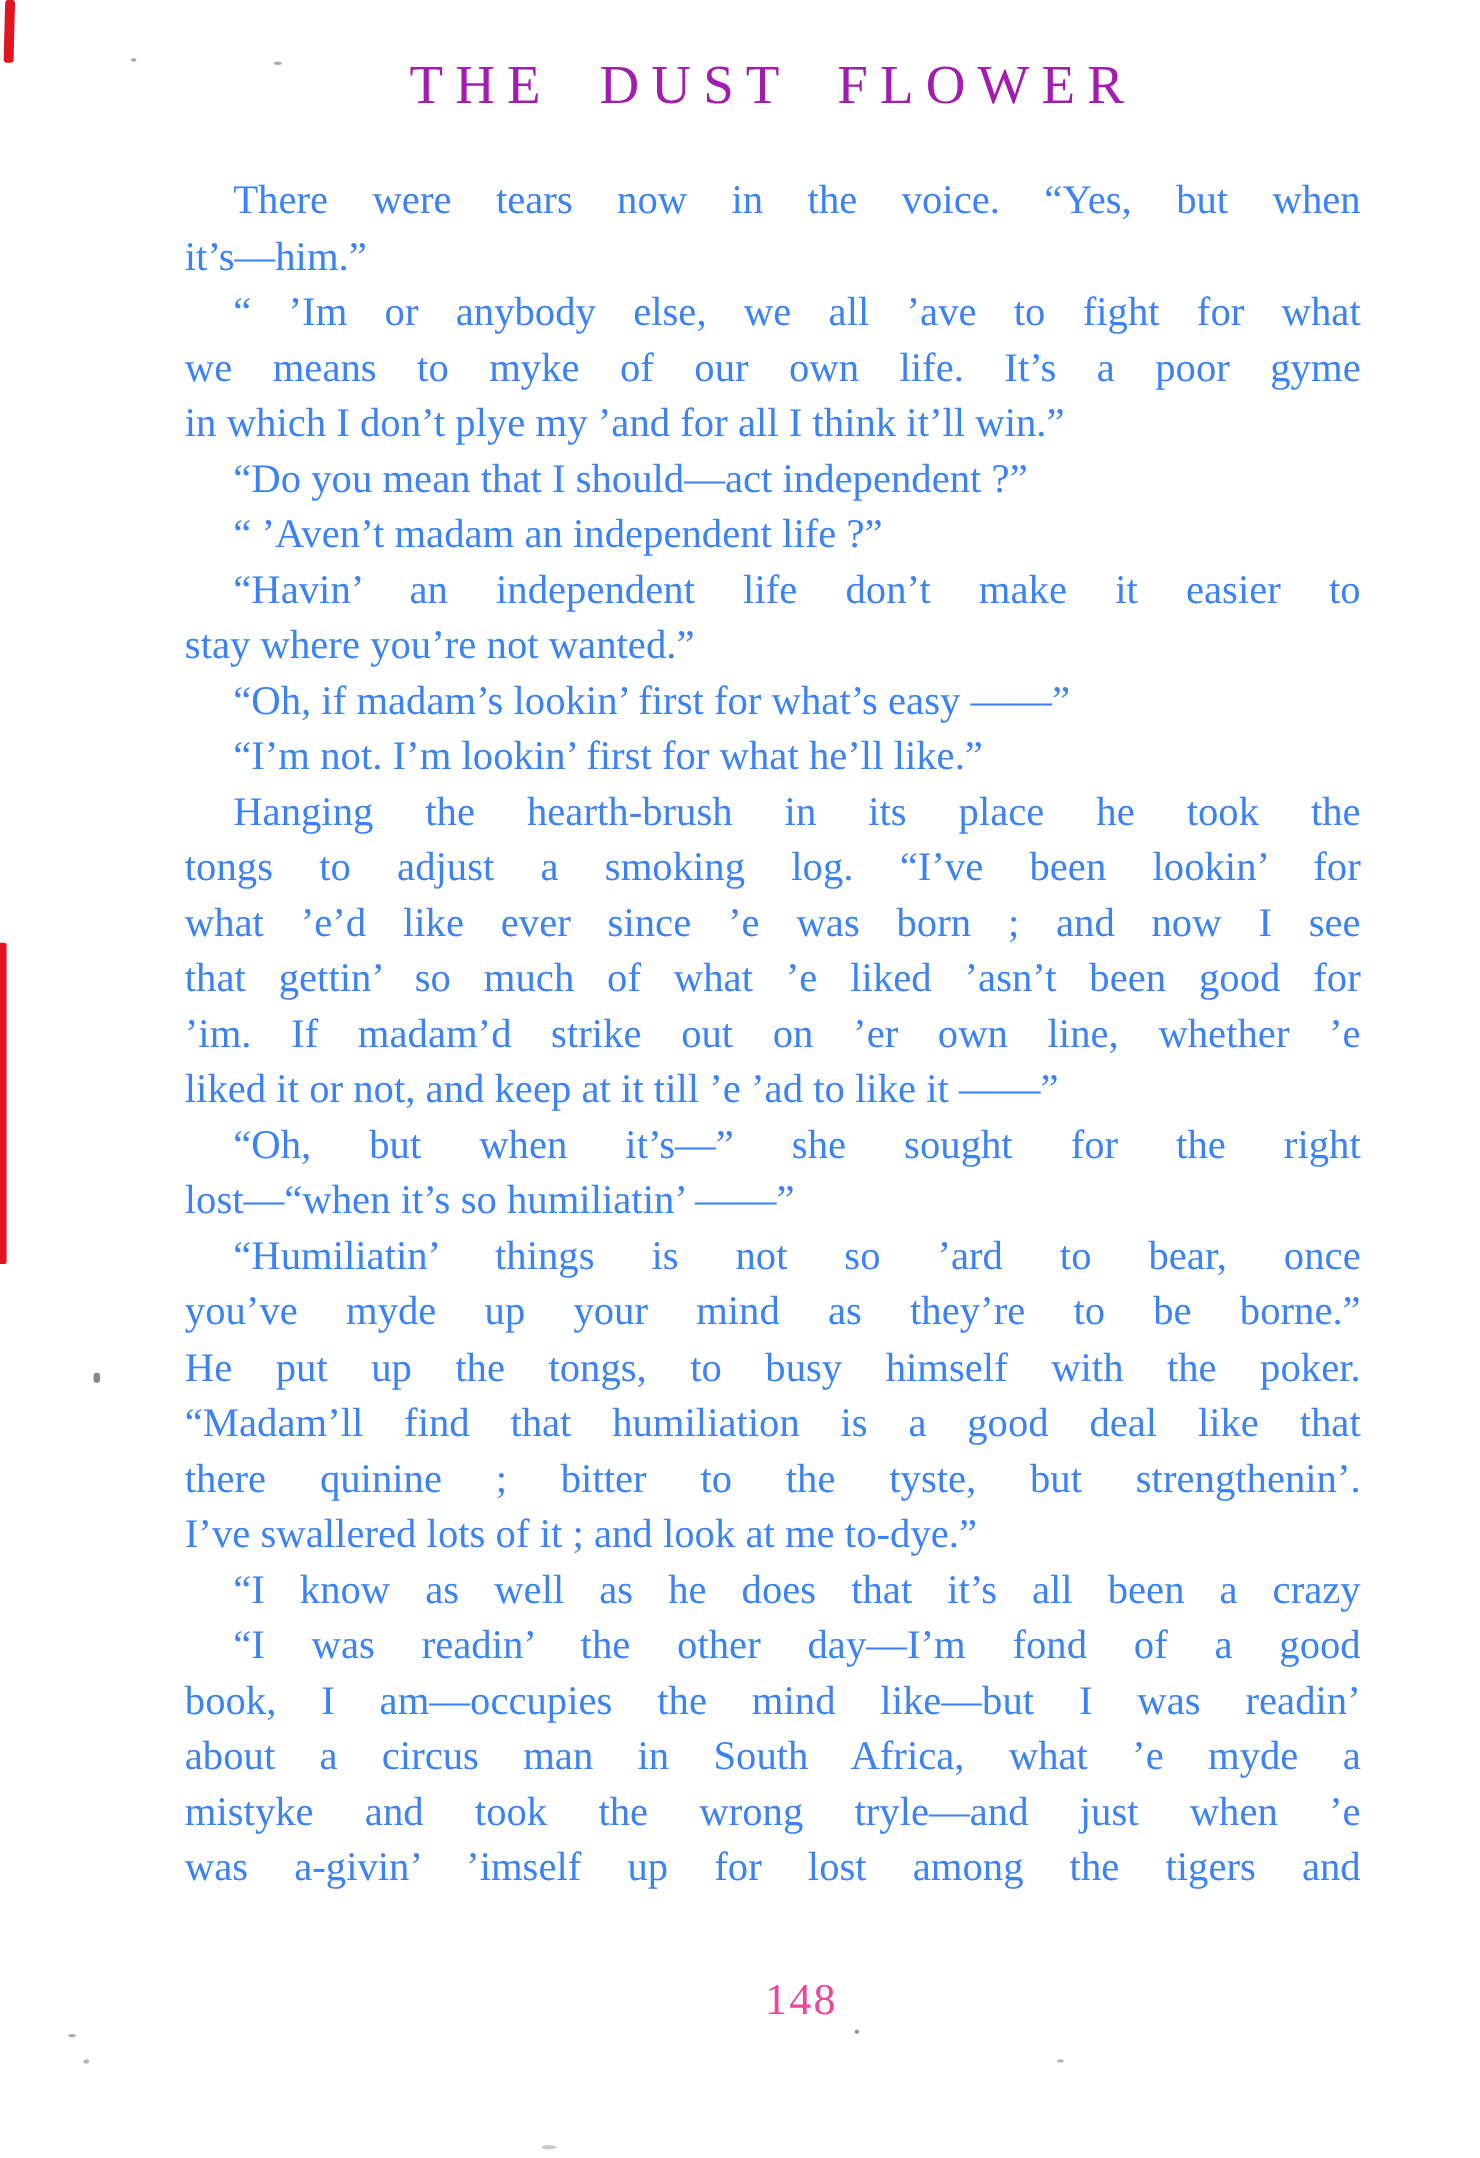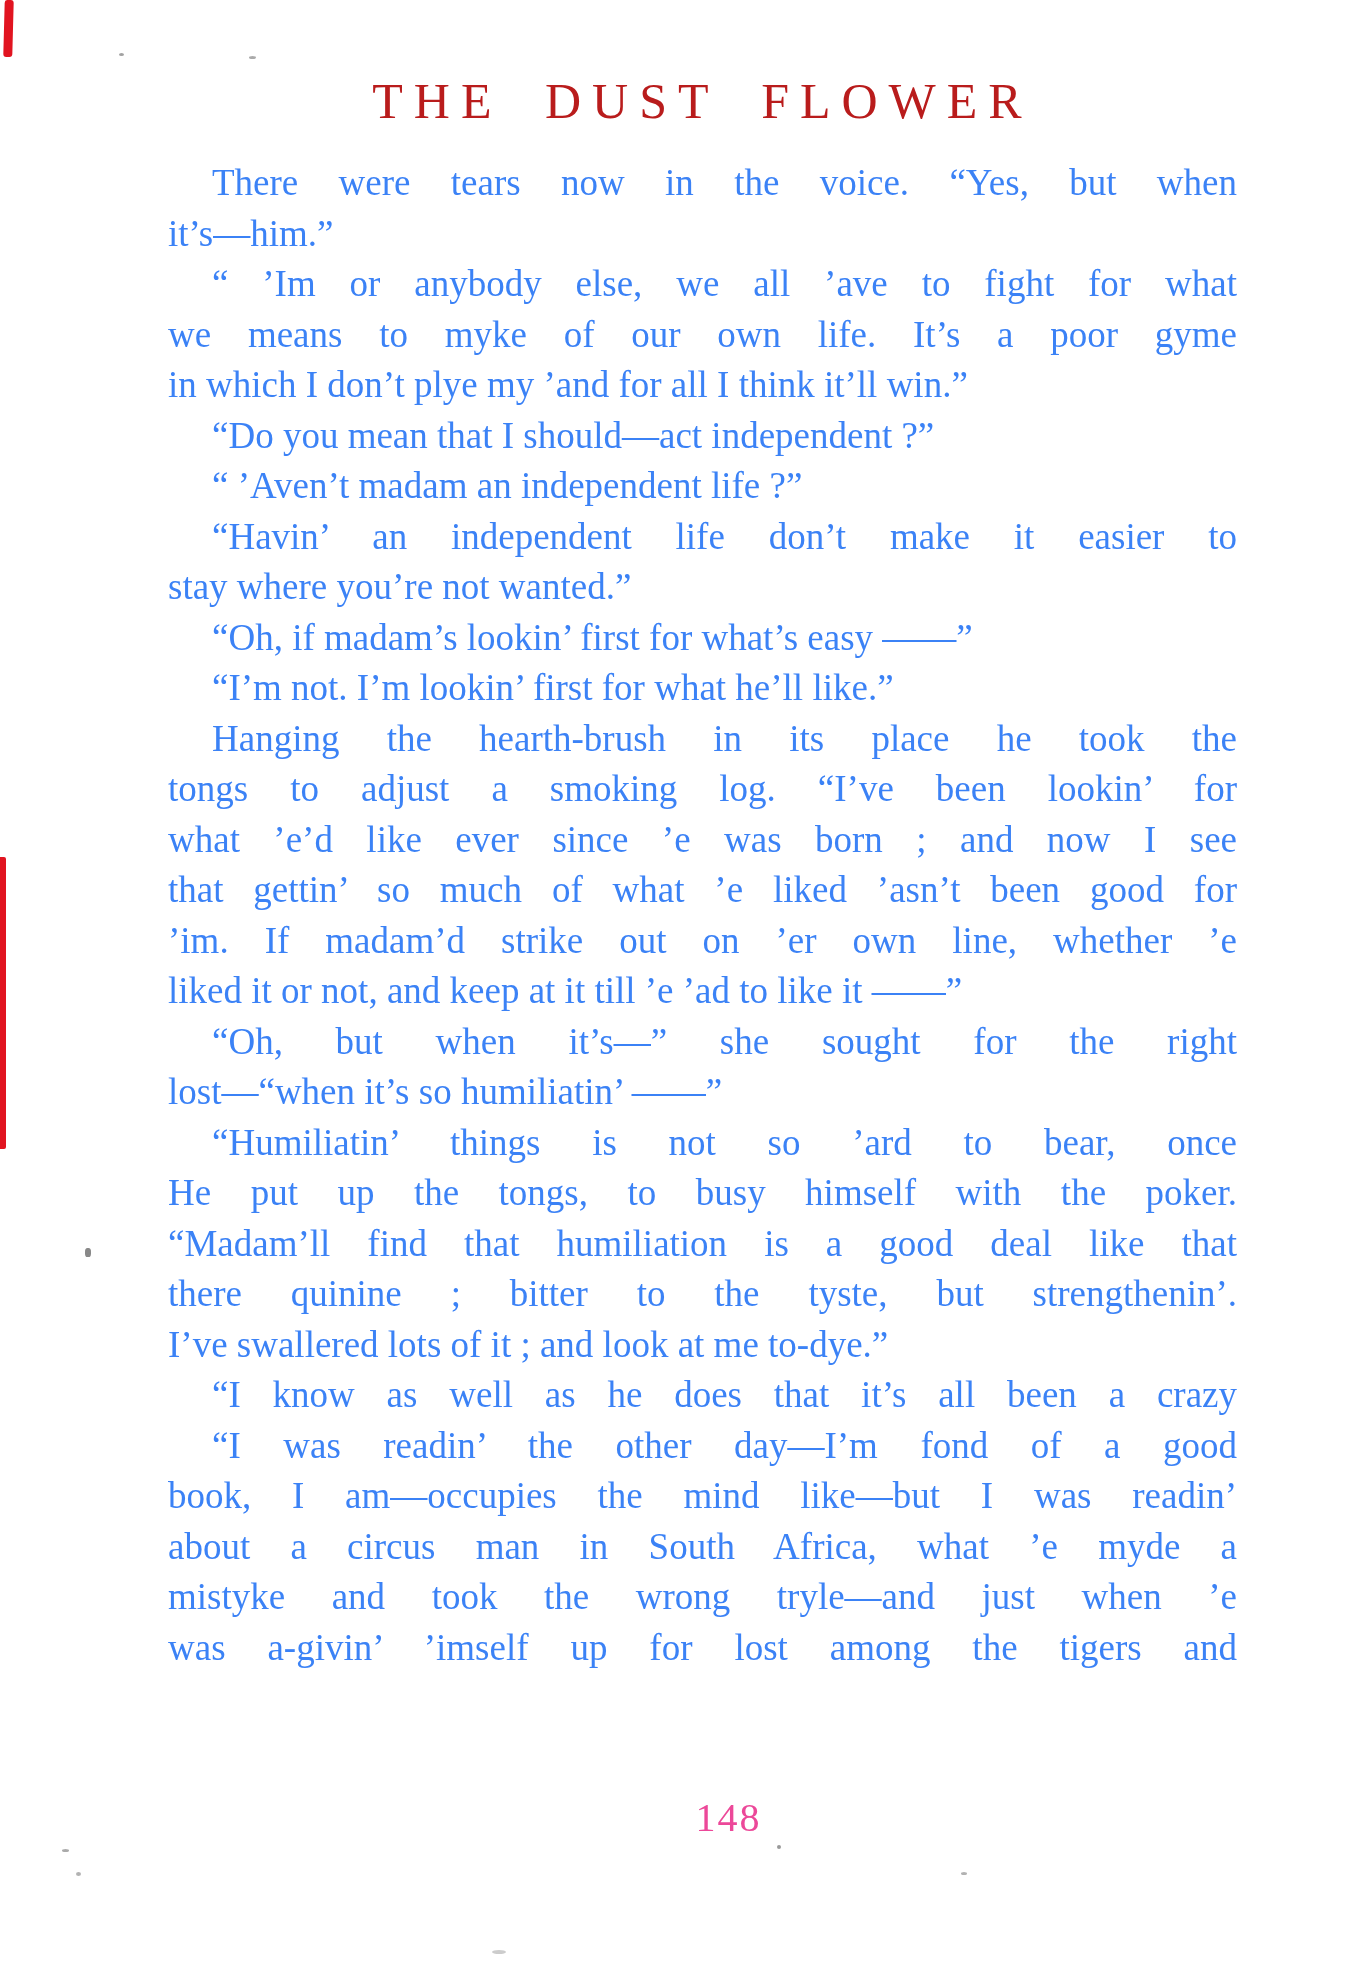--- a/index.html
+++ b/index.html
@@ -5,27 +5,27 @@
   html, body { margin:0; padding:0; }
   body {
     width:1345px; height:1962px;
     background:#ffffff;
     position:relative;
     overflow:hidden;
     font-family:"Liberation Serif","DejaVu Serif",serif;
     color:#101010;
   }
   .page-header {
-    position:absolute; top:72px; left:168px; width:1069px;
+    position:absolute; top:48px; left:168px; width:1069px;
     text-align:center;
     font-size:50px;
     letter-spacing:0.22em;
     word-spacing:0.38em;
     white-space:nowrap;
-    color:#b91c1c;
+    color:#a21caf;
   }
   .text-block {
     position:absolute; top:158px; left:168px; width:1069px;
     font-size:37px;
     line-height:50.5px;
     color:#3b82f6;
   }
   .line {
     height:50.5px;
     white-space:nowrap;
@@ -88,20 +88,21 @@
     <div class="line indent"><span>“I’m not.  I’m lookin’ first for what he’ll </span><span class="it">like.</span><span>”</span></div>
     <div class="line indent just"><span>Hanging the hearth-brush in its place he took the</span></div>
     <div class="line just"><span>tongs to adjust a smoking log.  “I’ve been lookin’ for</span></div>
     <div class="line just"><span>what ’e’d like ever since ’e was born ; and now I see</span></div>
     <div class="line just"><span>that gettin’ so much of what ’e liked ’asn’t been good for</span></div>
     <div class="line just"><span>’im.  If madam’d strike out on ’er own line, whether ’e</span></div>
     <div class="line"><span>liked it or not, and keep at it till ’e ’ad to like it ——”</span></div>
     <div class="line indent just"><span>“Oh, but when it’s—” she sought for the right</span></div>
     <div class="line"><span>lost—“when it’s so humiliatin’ ——”</span></div>
     <div class="line indent just"><span>“Humiliatin’ things is not so ’ard to bear, once</span></div>
+    <div class="line just"><span>you’ve myde up your mind as they’re to be borne.”</span></div>
     <div class="line just"><span>He put up the tongs, to busy himself with the poker.</span></div>
     <div class="line just"><span>“Madam’ll find that humiliation is a good deal like that</span></div>
     <div class="line just"><span>there quinine ; bitter to the tyste, but strengthenin’.</span></div>
     <div class="line"><span>I’ve swallered lots of it ; and look at me to-dye.”</span></div>
     <div class="line indent just"><span>“I know as well as he does that it’s all been a crazy</span></div>
     <div class="line indent just"><span>“I was readin’ the other day—I’m fond of a good</span></div>
     <div class="line just"><span>book, I am—occupies the mind like—but I was readin’</span></div>
     <div class="line just"><span>about a circus man in South Africa, what ’e myde a</span></div>
     <div class="line just"><span>mistyke and took the wrong tryle—and just when ’e</span></div>
     <div class="line just"><span>was a-givin’ ’imself up for lost among the tigers and</span></div>

